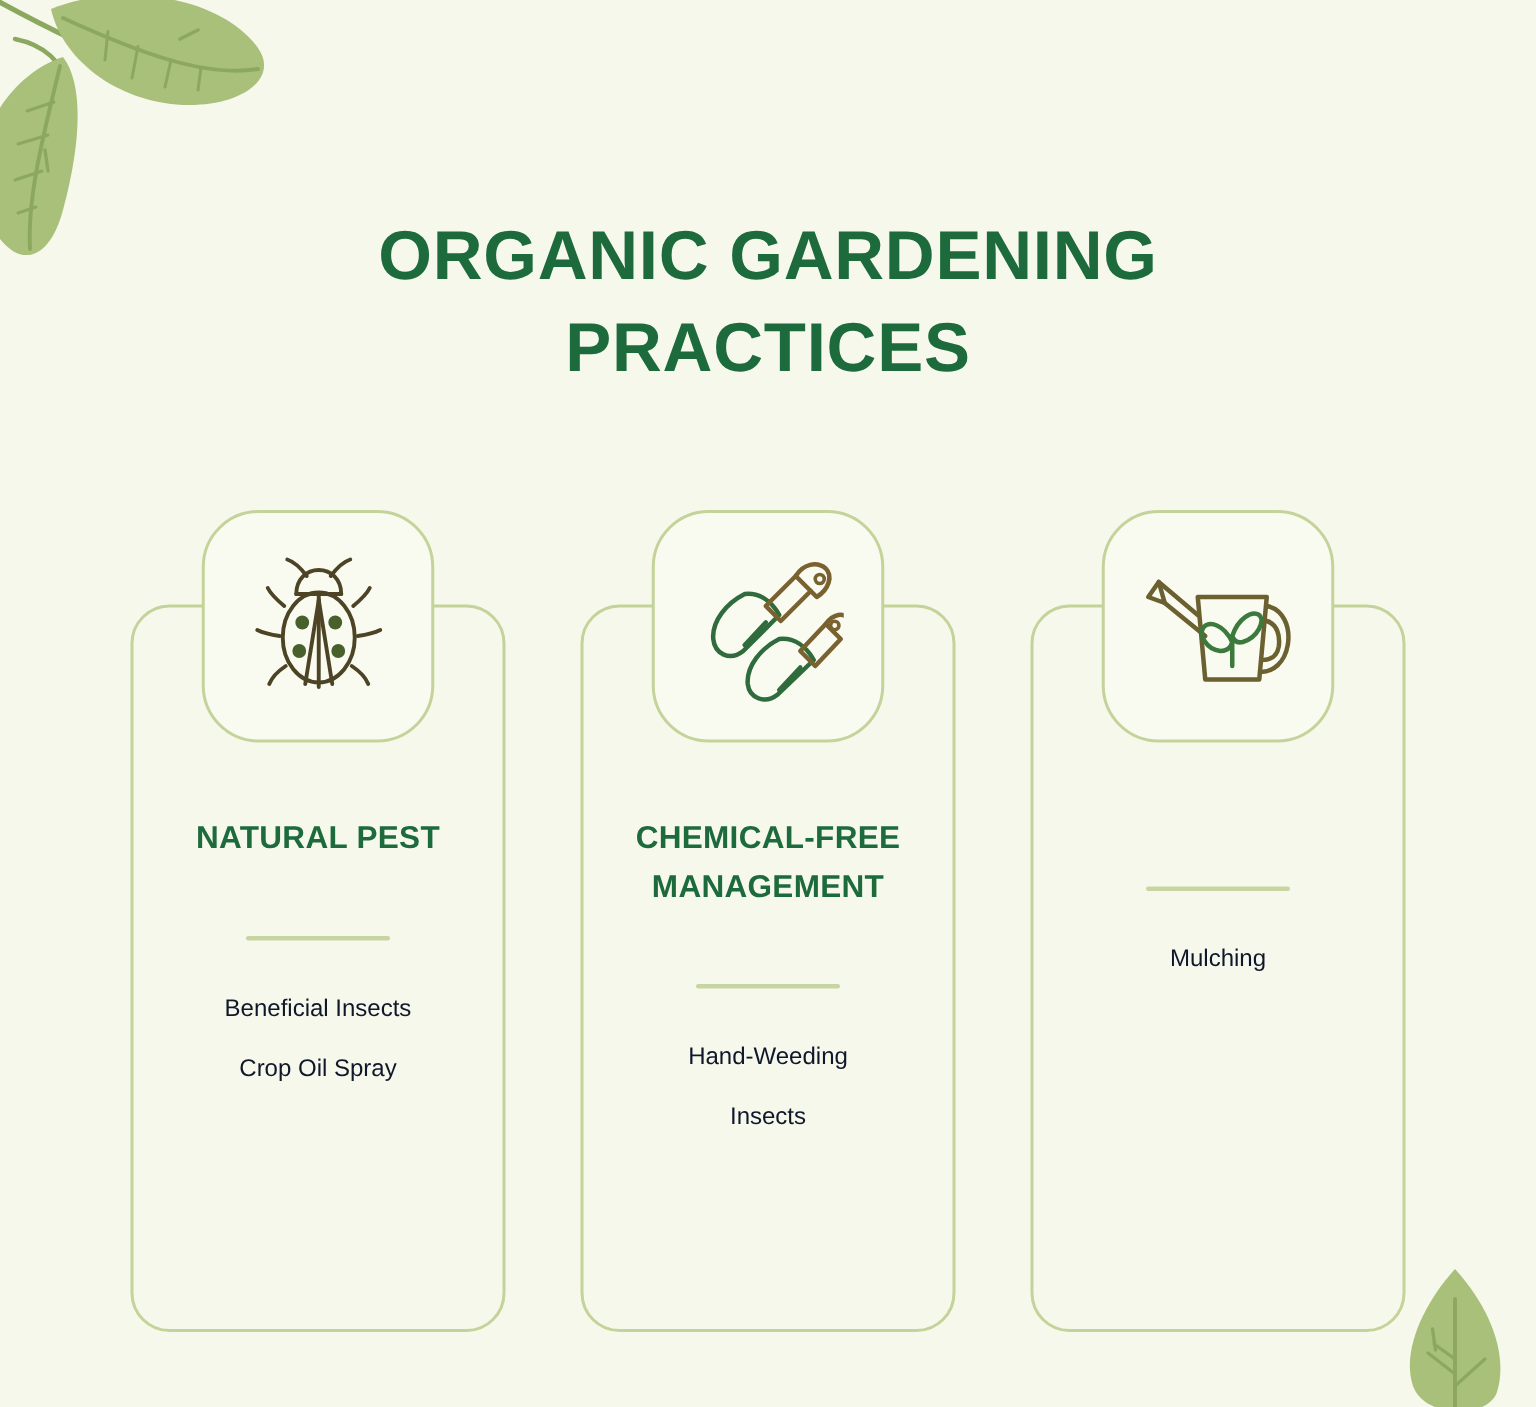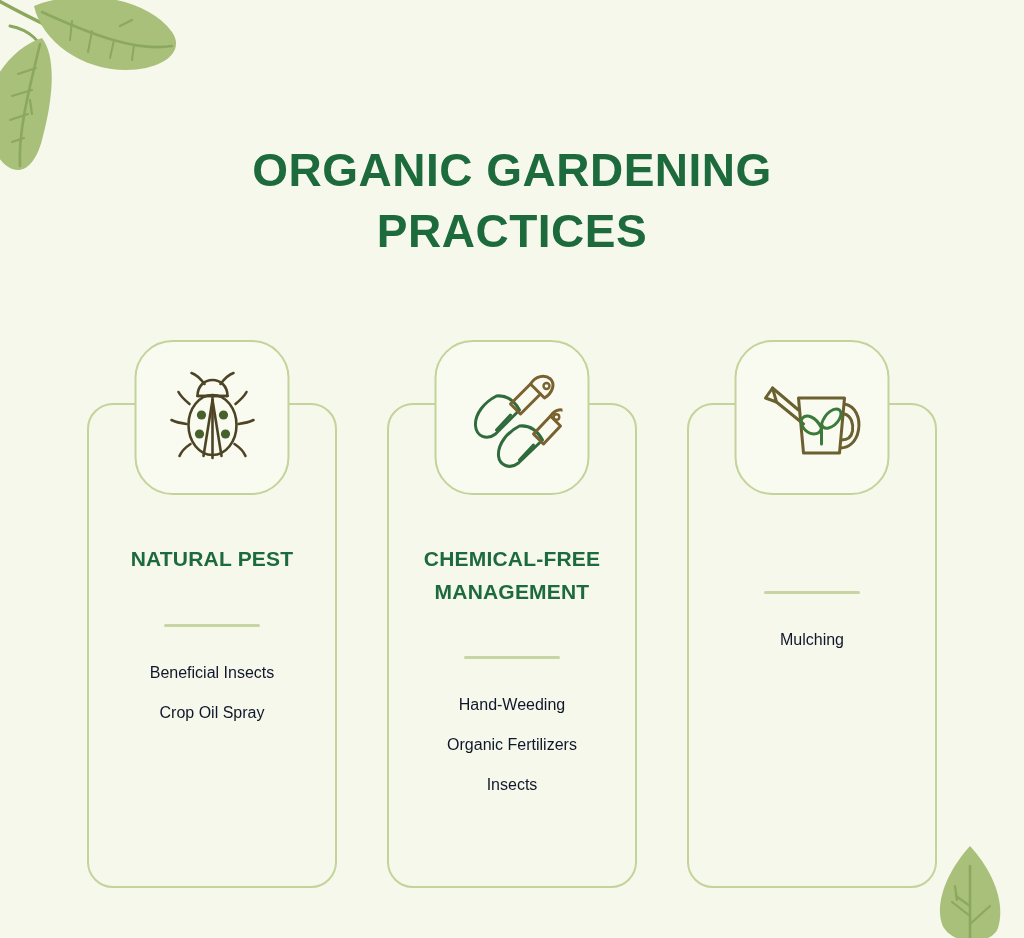--- a/index.html
+++ b/index.html
@@ -234,21 +234,20 @@
         </svg>
       </div>
       <div class="card-content">
         <div class="card-heading">
           <span class="hl">CHEMICAL-FREE</span>
           <span class="hl">MANAGEMENT</span>
         </div>
         <div class="divider"></div>
         <ul class="card-list">
           <li>Hand-Weeding</li>
-          <li>Organic Fertilizers</li>
           <li>Insects</li>
         </ul>
       </div>
     </div>
 
     <div class="card-wrap">
       <div class="card-body"></div>
       <div class="icon-box">
         <svg width="104" height="88" viewBox="0 0 104 88">
           <g fill="none" stroke="#6b6030" stroke-width="3" stroke-linecap="round" stroke-linejoin="round">

